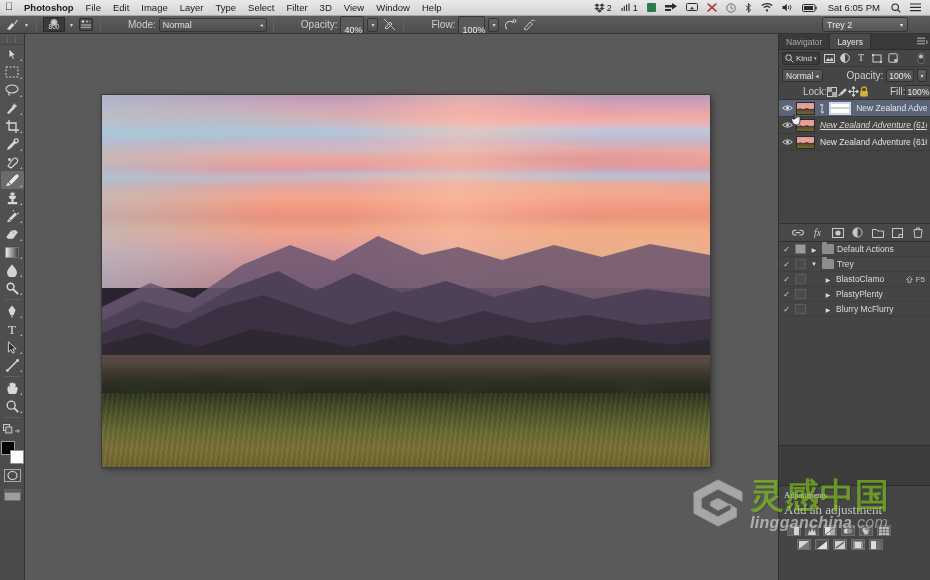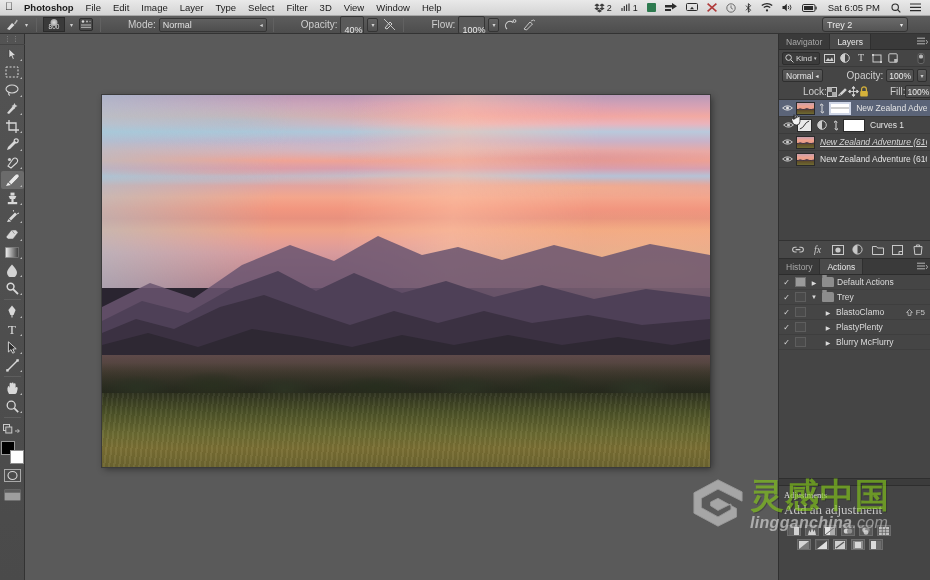--- a/index.html
+++ b/index.html
@@ -765,46 +765,20 @@
             <svg width="8" height="11" viewBox="0 0 8 11">
                 <path d="M3 3 A2 2 0 0 1 3 1 A2 2 0 0 1 5 3 M5 8 A2 2 0 0 1 5 10 A2 2 0 0 1 3 8 M4 3 V8" stroke="#dcdcdc" fill="none" stroke-width="1"></path>
               </svg>
           </div>
           <div class="mask-thumb sel">
             <div class="band"></div>
           </div>
           <div class="layer-name">New Zealand Adve...</div>
         </div>
 
-        <div class="layer-row">
-          <div class="eye">
-            <svg width="11" height="8" viewBox="0 0 11 8">
-                <path d="M0.6 4 Q5.5 -0.4 10.4 4 Q5.5 8.4 0.6 4z" fill="none" stroke="#cfcfcf" stroke-width="0.9"></path>
-                <circle cx="5.5" cy="4" r="1.5" fill="#cfcfcf"></circle>
-              </svg>
-          </div>
-          <div class="curve-thumb">
-            <svg width="11" height="10" viewBox="0 0 11 10">
-                <path d="M0.8 9 Q4 8 5.5 5 Q7 2 10.2 1" fill="none" stroke="#333" stroke-width="1"></path>
-              </svg>
-          </div>
-          <div class="fi">
-            <svg width="10" height="10" viewBox="0 0 10 10">
-                <circle cx="5" cy="5" r="4.3" fill="none" stroke="#cdcdcd"></circle>
-                <path d="M5 0.7 A4.3 4.3 0 0 0 5 9.3z" fill="#cdcdcd"></path>
-              </svg>
-          </div>
-          <div class="link-ic">
-            <svg width="8" height="11" viewBox="0 0 8 11">
-                <path d="M3 3 A2 2 0 0 1 3 1 A2 2 0 0 1 5 3 M5 8 A2 2 0 0 1 5 10 A2 2 0 0 1 3 8 M4 3 V8" stroke="#dcdcdc" fill="none" stroke-width="1"></path>
-              </svg>
-          </div>
-          <div class="mask-thumb"></div>
-          <div class="layer-name">Curves 1</div>
-        </div>
 
         <div class="layer-row">
           <div class="eye">
             <svg width="11" height="8" viewBox="0 0 11 8">
                 <path d="M0.6 4 Q5.5 -0.4 10.4 4 Q5.5 8.4 0.6 4z" fill="none" stroke="#cfcfcf" stroke-width="0.9"></path>
                 <circle cx="5.5" cy="4" r="1.5" fill="#cfcfcf"></circle>
               </svg>
           </div>
           <div class="thumb">
             <div class="mini-sky"></div>
@@ -867,30 +841,20 @@
         <div class="lb">
           <svg width="10" height="11" viewBox="0 0 10 11">
               <path d="M1 2.6 H9 L8.2 10.4 H1.8z" fill="none" stroke="#c8c8c8"></path>
               <path d="M3.4 2.6 V1 H6.6 V2.6" fill="none" stroke="#c8c8c8"></path>
             </svg>
         </div>
       </div>
     </div>
 
     <div class="panel">
-      <div class="tabrow">
-        <div class="tab">History</div>
-        <div class="tab active">Actions</div>
-        <div class="panel-menu">
-          <svg width="11" height="9" viewBox="0 0 11 9">
-              <path d="M0 1.2 H8 M0 4 H8 M0 6.8 H8" stroke="#b5b5b5" stroke-width="1"></path>
-              <path d="M9 3 L10.6 5 L9 7" stroke="#b5b5b5" stroke-width="0.9" fill="none"></path>
-            </svg>
-        </div>
-      </div>
       <div class="actions-list">
 
         <div class="action-row">
           <span class="chk">✓</span>
           <span class="mbox filled"></span>
           <span class="tri">▶</span>
           <span class="folder"></span>
           <span>Default Actions</span>
         </div>
 

